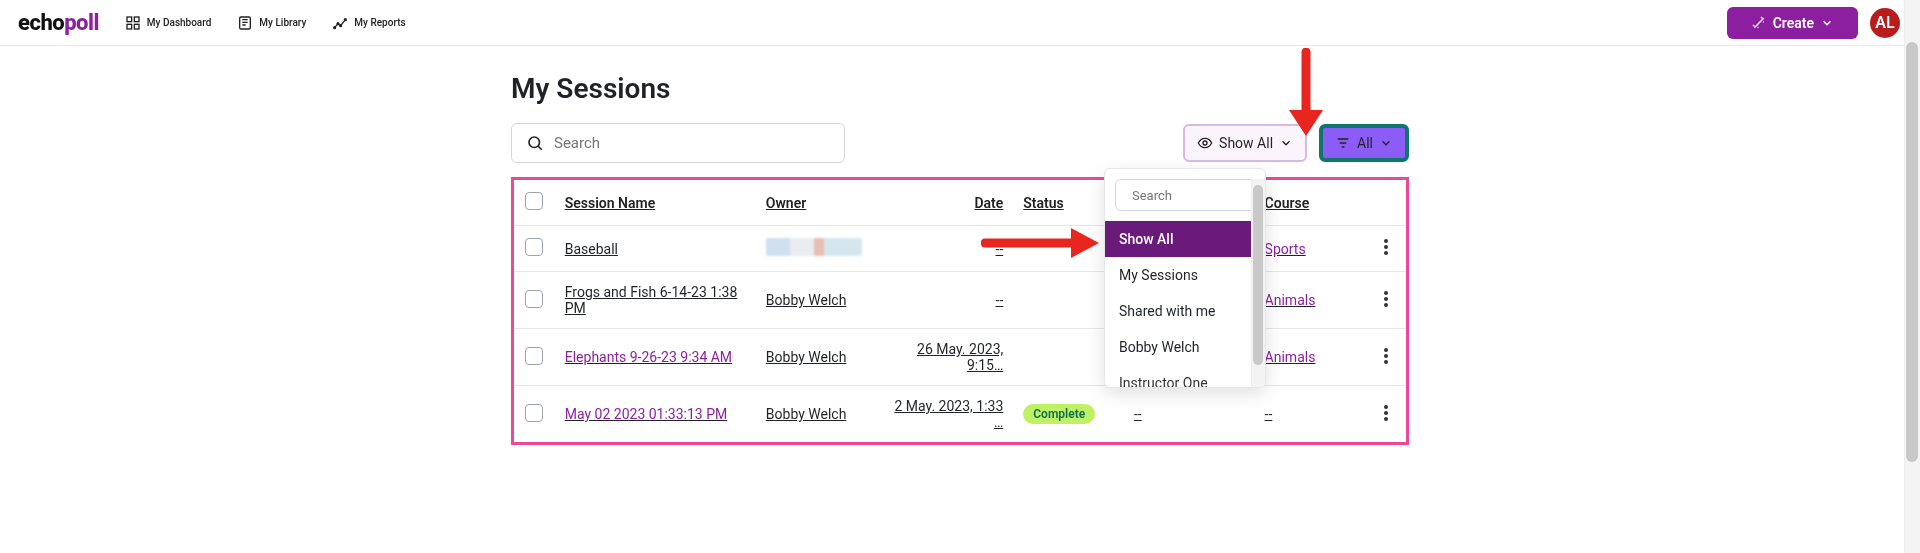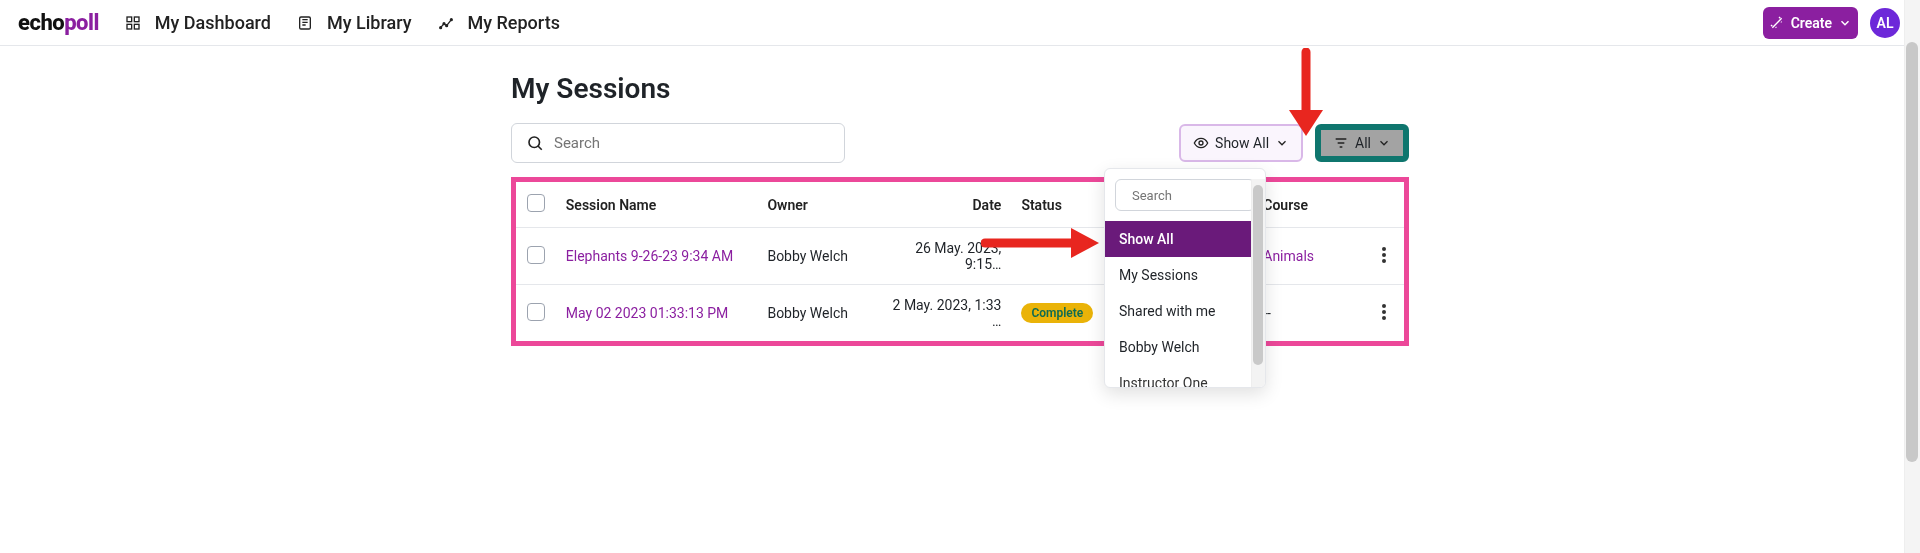--- a/index.html
+++ b/index.html
@@ -3,53 +3,53 @@
   <meta charset="utf-8">
   <style>
     * { margin:0; padding:0; box-sizing:border-box; font-family:-apple-system,BlinkMacSystemFont,"Segoe UI",Roboto,sans-serif; }
     body { background:#fff; color:#1f2328; width:1920px; height:553px; overflow:hidden; position:relative; }
 
     
     .topnav { display:flex; align-items:center; padding:8px 20px 8px 18px; border-bottom:1px solid #e5e7eb; height:46px; }
     .logo { font-weight:800; font-size:22px; letter-spacing:-0.5px; color:#111; margin-right:26px; }
     .logo .half2 { color:#8b1fa0; }
     .nav-items { display:flex; gap:26px; }
-    .nav-item { display:flex; align-items:center; gap:14px; font-size:18px; font-weight:500; color:#222; cursor:pointer; }
+    .nav-item { display:flex; align-items:center; gap:6px; font-size:10px; font-weight:500; color:#222; cursor:pointer; }
     .nav-icon { width:16px; height:16px; }
     .spacer { flex:1; }
-    .create-btn { display:flex; align-items:center; gap:6px; background:#8b1fa0; color:#fff; font-weight:600; font-size:14px; padding:8px 6px; border-radius:6px; cursor:pointer; }
-    .avatar { width:30px; height:30px; border-radius:50%; background:#6d28d9; color:#fff; display:flex; align-items:center; justify-content:center; font-size:14px; font-weight:600; margin-left:12px; cursor:pointer; }
+    .create-btn { display:flex; align-items:center; gap:6px; background:#8b1fa0; color:#fff; font-weight:600; font-size:14px; padding:8px 24px; border-radius:6px; cursor:pointer; }
+    .avatar { width:30px; height:30px; border-radius:50%; background:#b91c1c; color:#fff; display:flex; align-items:center; justify-content:center; font-size:16px; font-weight:600; margin-left:12px; cursor:pointer; }
 
     
     .page { padding:26px 0 0 0; max-width:898px; margin:0 auto; }
     .page-title { font-size:28px; font-weight:600; margin-bottom:18px; }
     .controls-row { display:flex; align-items:center; gap:12px; margin-bottom:14px; }
     .search-box { display:flex; align-items:center; gap:10px; border:1px solid #d1d5db; border-radius:6px; height:40px; padding:0 14px; width:334px; }
     .search-box input { border:none; outline:none; font-size:15px; flex:1; color:#555; }
     .ctrl-spacer { flex:1; }
-    .pill { display:flex; align-items:center; gap:6px; border:6px solid #0f766e; border-radius:6px; height:38px; padding:0 12px; font-size:14px; cursor:pointer; background:#a3a3a3; }
+    .pill { display:flex; align-items:center; gap:6px; border:4px solid #0f766e; border-radius:6px; height:38px; padding:0 12px; font-size:14px; cursor:pointer; background:#8b5cf6; }
     .pill.highlight { border:2px solid #d9b8e8; background:#faf5fd; }
     .chev { width:14px; height:14px; }
 
     
-    table { width:100%; border-collapse:collapse; border:5px solid #ec4899; }
+    table { width:100%; border-collapse:collapse; border:3px solid #ec4899;text-decoration:underline; }
     th, td { text-align:left; padding:12px 10px; border-bottom:1px solid #e5e7eb; font-size:14px; vertical-align:middle; }
     th { font-weight:600; color:#222; }
     th:first-child, td:first-child { width:42px; text-align:center; }
     .chk { width:18px; height:18px; border:1.5px solid #9ca3af; border-radius:4px; display:inline-block; }
     .col-name   { width:200px; }
     .col-owner  { width:112px; }
     .col-date   { width:140px;text-align:right; }
     .col-status { width:110px; }
     .col-resp   { width:130px; }
     .col-course { width:110px; }
     .col-act    { width:42px; text-align:center; }
     .link { color:#8b1fa0; cursor:pointer; }
     .owner-blur { display:inline-block; width:96px; height:18px; background:linear-gradient(90deg,#cfe0ef 0 25%,#e9edf2 25% 50%,#e7bdb4 50% 60%,#d6e6ef 60% 100%); filter:blur(1px); border-radius:2px; }
-    .badge { display:inline-block; padding:3px 10px; border-radius:12px; font-size:12px; font-weight:600; background:#eab308; color:#0e6b52; }
+    .badge { display:inline-block; padding:3px 10px; border-radius:12px; font-size:12px; font-weight:600; background:#bef264; color:#0e6b52; }
     .kebab { width:4px; height:16px; position:relative; display:inline-block; }
     .kebab::before, .kebab::after { content:""; position:absolute; left:0; width:4px; height:4px; background:#333; border-radius:50%; }
     .kebab::before { top:0; }
     .kebab::after  { bottom:0; }
     .kebab span { position:absolute; top:6px; left:0; width:4px; height:4px; background:#333; border-radius:50%; }
 
     
     .dropdown { position:absolute; top:168px; left:1104px; width:162px; background:#fff; border:1px solid #e5e7eb; border-radius:6px; box-shadow:0 6px 18px rgba(0,0,0,.12); overflow:hidden; z-index:20; }
     .dd-scroll-wrap { position:relative; }
     .dd-search { display:flex; align-items:center; gap:8px; margin:10px; border:1px solid #d1d5db; border-radius:6px; height:32px; padding:0 8px; }
@@ -162,20 +162,40 @@
         <th class="col-date">Date</th>
         <th class="col-status">Status</th>
         <th class="col-resp">Responses</th>
         <th class="col-course">Course</th>
         <th class="col-act"></th>
       </tr>
     </thead>
     <tbody id="tbody">
         <tr>
           <td><span class="chk"></span></td>
+          <td class="col-name"><span>Baseball</span></td>
+          <td class="col-owner"><span class="owner-blur"></span></td>
+          <td class="col-date"><span>--</span></td>
+          <td class="col-status"></td>
+          <td class="col-resp"><span></span></td>
+          <td class="col-course"><span class="link">Sports</span></td>
+          <td class="col-act"><span class="kebab"><span></span></span></td>
+        </tr>
+        <tr>
+          <td><span class="chk"></span></td>
+          <td class="col-name"><span>Frogs and Fish 6-14-23 1:38 PM</span></td>
+          <td class="col-owner"><span>Bobby Welch</span></td>
+          <td class="col-date"><span>--</span></td>
+          <td class="col-status"></td>
+          <td class="col-resp"><span></span></td>
+          <td class="col-course"><span class="link">Animals</span></td>
+          <td class="col-act"><span class="kebab"><span></span></span></td>
+        </tr>
+        <tr>
+          <td><span class="chk"></span></td>
           <td class="col-name"><span class="link">Elephants 9-26-23 9:34 AM</span></td>
           <td class="col-owner"><span>Bobby Welch</span></td>
           <td class="col-date"><span>26 May. 2023, 9:15…</span></td>
           <td class="col-status"></td>
           <td class="col-resp"><span></span></td>
           <td class="col-course"><span class="link">Animals</span></td>
           <td class="col-act"><span class="kebab"><span></span></span></td>
         </tr>
         <tr>
           <td><span class="chk"></span></td>

